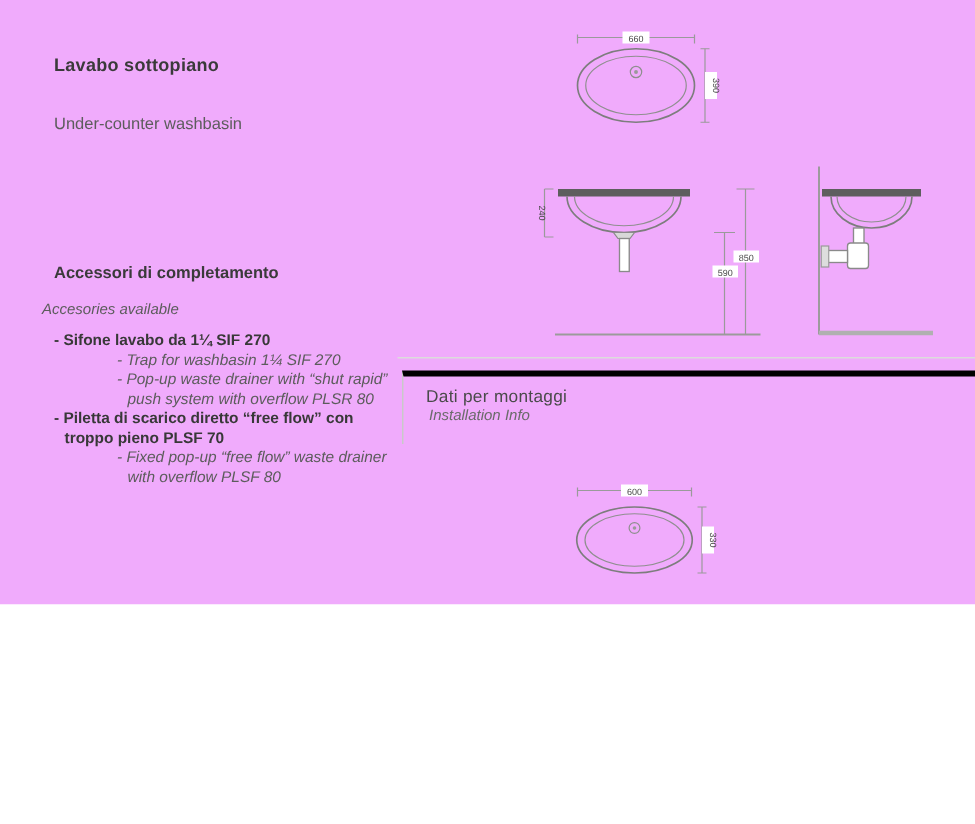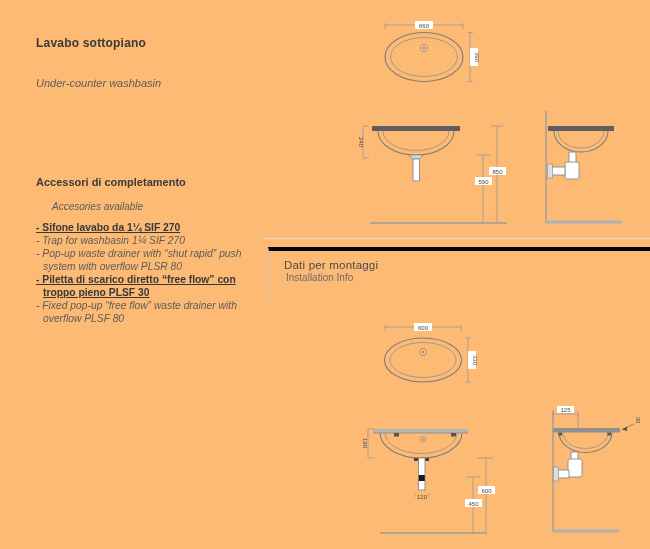--- a/index.html
+++ b/index.html
@@ -1,53 +1,53 @@
 <!DOCTYPE html>
 <html><head>
 <meta charset="utf-8">
 <style>
   html,body{margin:0;padding:0;background:#fff;}
-  #page{position:relative;width:650px;height:549px;background:#fdba74;overflow:hidden;
+  #page{position:relative;width:650px;height:403px;background:#f0abfc;overflow:hidden;
         font-family:"Liberation Sans",sans-serif;color:#3a3a3a;}
   .abs{position:absolute;}
   .title-it{font-size:12px;font-weight:bold;color:#3a3a3a;letter-spacing:.2px;}
-  .title-en{font-size:11px;font-style:italic;color:#5c5c5c;}
+  .title-en{font-size:11px;color:#5c5c5c;}
   .acc-head-it{font-size:11px;font-weight:bold;color:#3a3a3a;}
   .acc-head-en{font-size:10px;font-style:italic;color:#5c5c5c;}
   .acc-list{width:232px;font-size:10.3px;line-height:13px;}
   .acc-item{margin:0;padding-left:7px;text-indent:-7px;}
-  .acc-item.it{font-weight:bold;color:#383838;text-decoration:underline;}
-  .acc-item.en{font-style:italic;color:#5c5c5c;}
+  .acc-item.it{font-weight:bold;color:#383838;}
+  .acc-item.en{font-style:italic;color:#5c5c5c;margin-left:42px;}
   .rule{background:#dcdcdc;}
   .dati-box{border-top:4px solid #000000;border-left:1px solid #c9c9c9;}
   .dati-it{font-size:11.5px;color:#4a4a4a;letter-spacing:.2px;}
-  .dati-en{font-size:10px;color:#6a6a6a;}
+  .dati-en{font-size:10px;font-style:italic;color:#6a6a6a;}
   svg{display:block;}
   svg text{font-family:"Liberation Sans",sans-serif;font-size:6px;fill:#4a4a4a;}
   .dim{stroke:#9a9a9a;stroke-width:.8;fill:none;}
   .outline{stroke:#7d7d7d;stroke-width:1.1;fill:none;}
   .outline2{stroke:#8f8f8f;stroke-width:.8;fill:none;}
   .pipe{stroke:#8a8a8a;stroke-width:.9;fill:#ffffff;}
 </style>
 </head>
 <body>
 
 <div id="page">
 
   <div class="abs title-it" style="left:36px;top:36px;">Lavabo sottopiano</div>
   <div class="abs title-en" style="left:36px;top:77px;">Under-counter washbasin</div>
 
   <div class="abs acc-head-it" style="left:36px;top:176px;">Accessori di completamento</div>
-  <div class="abs acc-head-en" style="left:52px;top:201px;">Accesories available</div>
+  <div class="abs acc-head-en" style="left:28px;top:201px;">Accesories available</div>
 
   <div class="abs acc-list" style="left:36px;top:221px;">
     <p class="acc-item it">- Sifone lavabo da 1¼ SIF 270</p>
     <p class="acc-item en">- Trap for washbasin 1¼ SIF 270</p>
     <p class="acc-item en">- Pop-up waste drainer with “shut rapid” push system with overflow PLSR 80</p>
-    <p class="acc-item it">- Piletta di scarico diretto “free flow” con troppo pieno PLSF 30</p>
+    <p class="acc-item it">- Piletta di scarico diretto “free flow” con troppo pieno PLSF 70</p>
     <p class="acc-item en">- Fixed pop-up “free flow” waste drainer with overflow PLSF 80</p>
   </div>
 
   <div class="abs rule" style="left:265px;top:238px;width:385px;height:1px;"></div>
   <div class="abs dati-box" style="left:268px;top:247px;width:382px;height:45px;">
     <div class="dati-it" style="margin:8px 0 0 15px;">Dati per montaggi</div>
     <div class="dati-en" style="margin:1px 0 0 17px;">Installation Info</div>
   </div>
 
   <svg class="abs" style="left:360px;top:10px;" width="125" height="86" viewBox="0 0 125 86">

